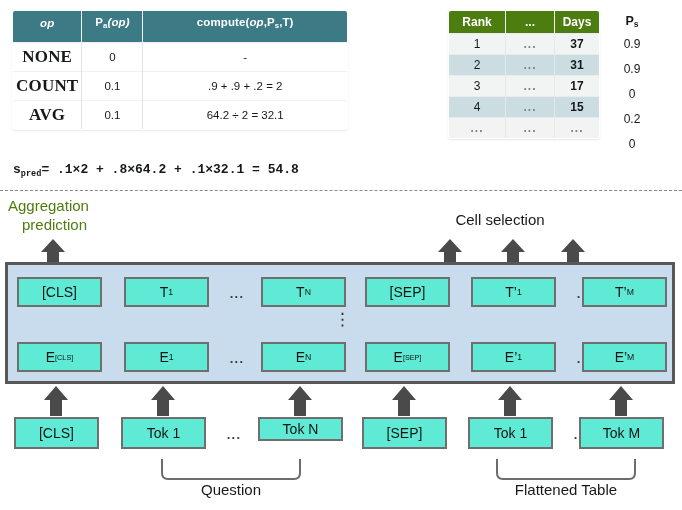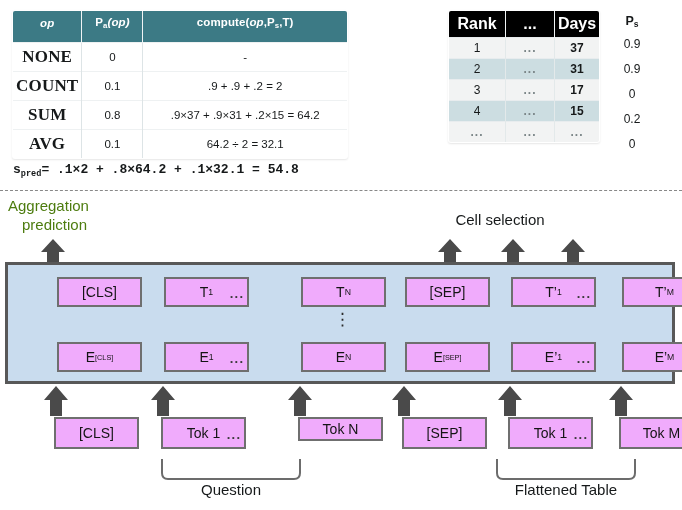--- a/index.html
+++ b/index.html
@@ -71,23 +71,23 @@
   #rank-wrap { left: 448px; top: 10px; width: 152px; }
   #rank-table {
     width: 152px;
     border-collapse: collapse;
     border: 1px solid #c9d4d8;
     border-radius: 3px;
     overflow: hidden;
     box-shadow: 0 1px 2px rgba(0,0,0,0.10);
   }
   #rank-table th {
-    background: #000000;
+    background: #4d7c0f;
     color: #ffffff;
-    font-size: 16px;
+    font-size: 12px;
     font-weight: bold;
     padding: 4px 2px;
     text-align: center;
     border-right: 1px solid #f0f4f5;
   }
   #rank-table th:last-child { border-right: none; }
   #rank-table td {
     font-size: 12px;
     padding: 3px 2px;
     text-align: center;
@@ -142,30 +142,29 @@
   #vdots {
     left: 330px; top: 314px;
     font-size: 17px; color: #2b2b2b; letter-spacing: 0;
     line-height: 10px;
   }
 
   
   .cell {
     position: absolute;
     height: 30px;
-    background: #f0abfc;
+    background: #5eead4;
     border: 2.5px solid #6f6f6f;
     box-sizing: border-box;
     font-size: 14px;
     color: #141414;
     display: flex;
     align-items: center;
     justify-content: center;
     white-space: nowrap;
-    margin-left: 40px;
   }
   .cell .sb { font-size: 0.62em; vertical-align: -0.42em; }
   .cell .sb-sm { font-size: 0.52em; vertical-align: -0.45em; }
   .ell {
     position: absolute;
     font-size: 13px; font-weight: bold; color: #3a3a3a;
     letter-spacing: 1.2px;
     text-align: center;
   }
 
@@ -200,25 +199,20 @@
       <td class="op-name">NONE</td>
       <td>0</td>
       <td>-</td>
     </tr>
     <tr>
       <td class="op-name">COUNT</td>
       <td>0.1</td>
       <td>.9 + .9 + .2 = 2</td>
     </tr>
     <tr>
-      <td class="op-name">SUM</td>
-      <td>0.8</td>
-      <td>.9×37 + .9×31 + .2×15 = 64.2</td>
-    </tr>
-    <tr>
       <td class="op-name">AVG</td>
       <td>0.1</td>
       <td>64.2 ÷ 2 = 32.1</td>
     </tr>
   </tbody>
 </table>
 
 <div class="abs" id="spred">
   <span>s</span><span class="sp-sub">pred</span><span>= .1×2 + .8×64.2 + .1×32.1 = 54.8</span>
 </div>

